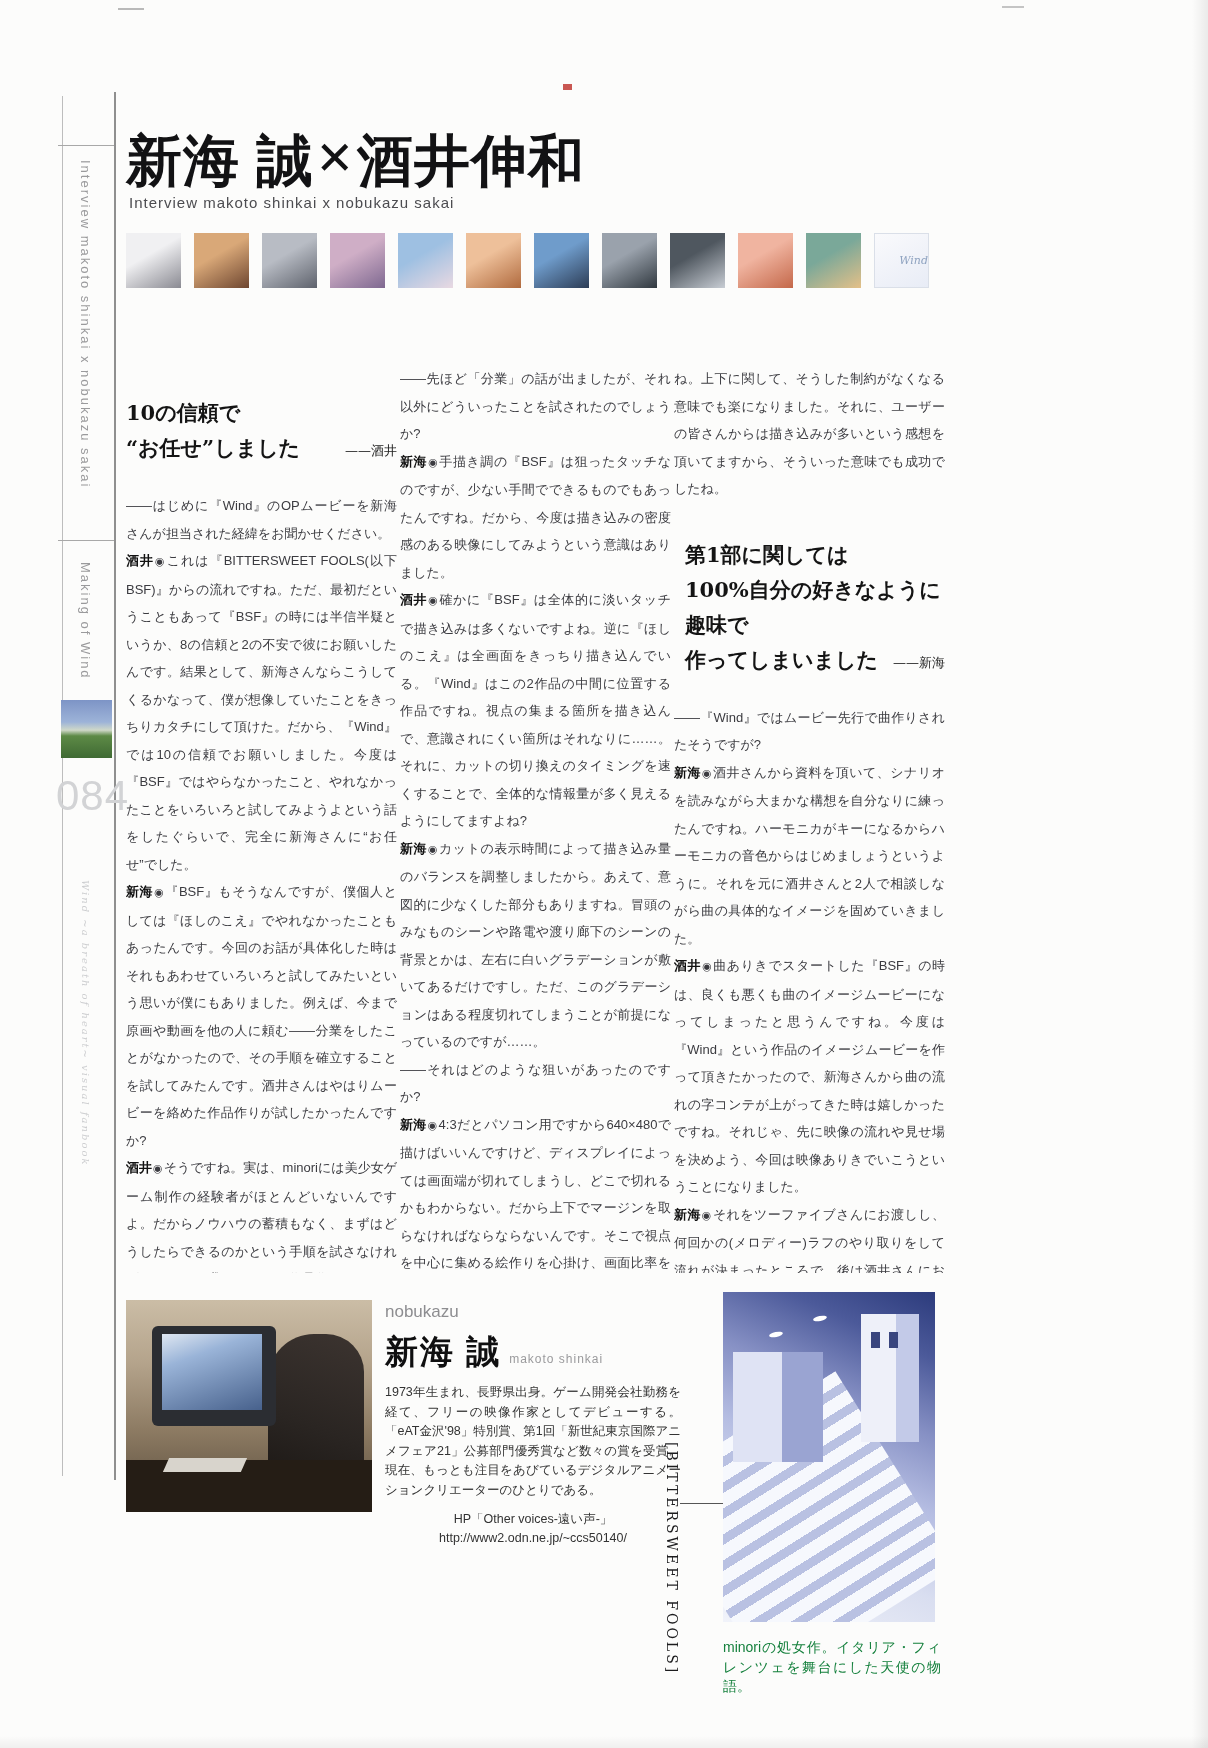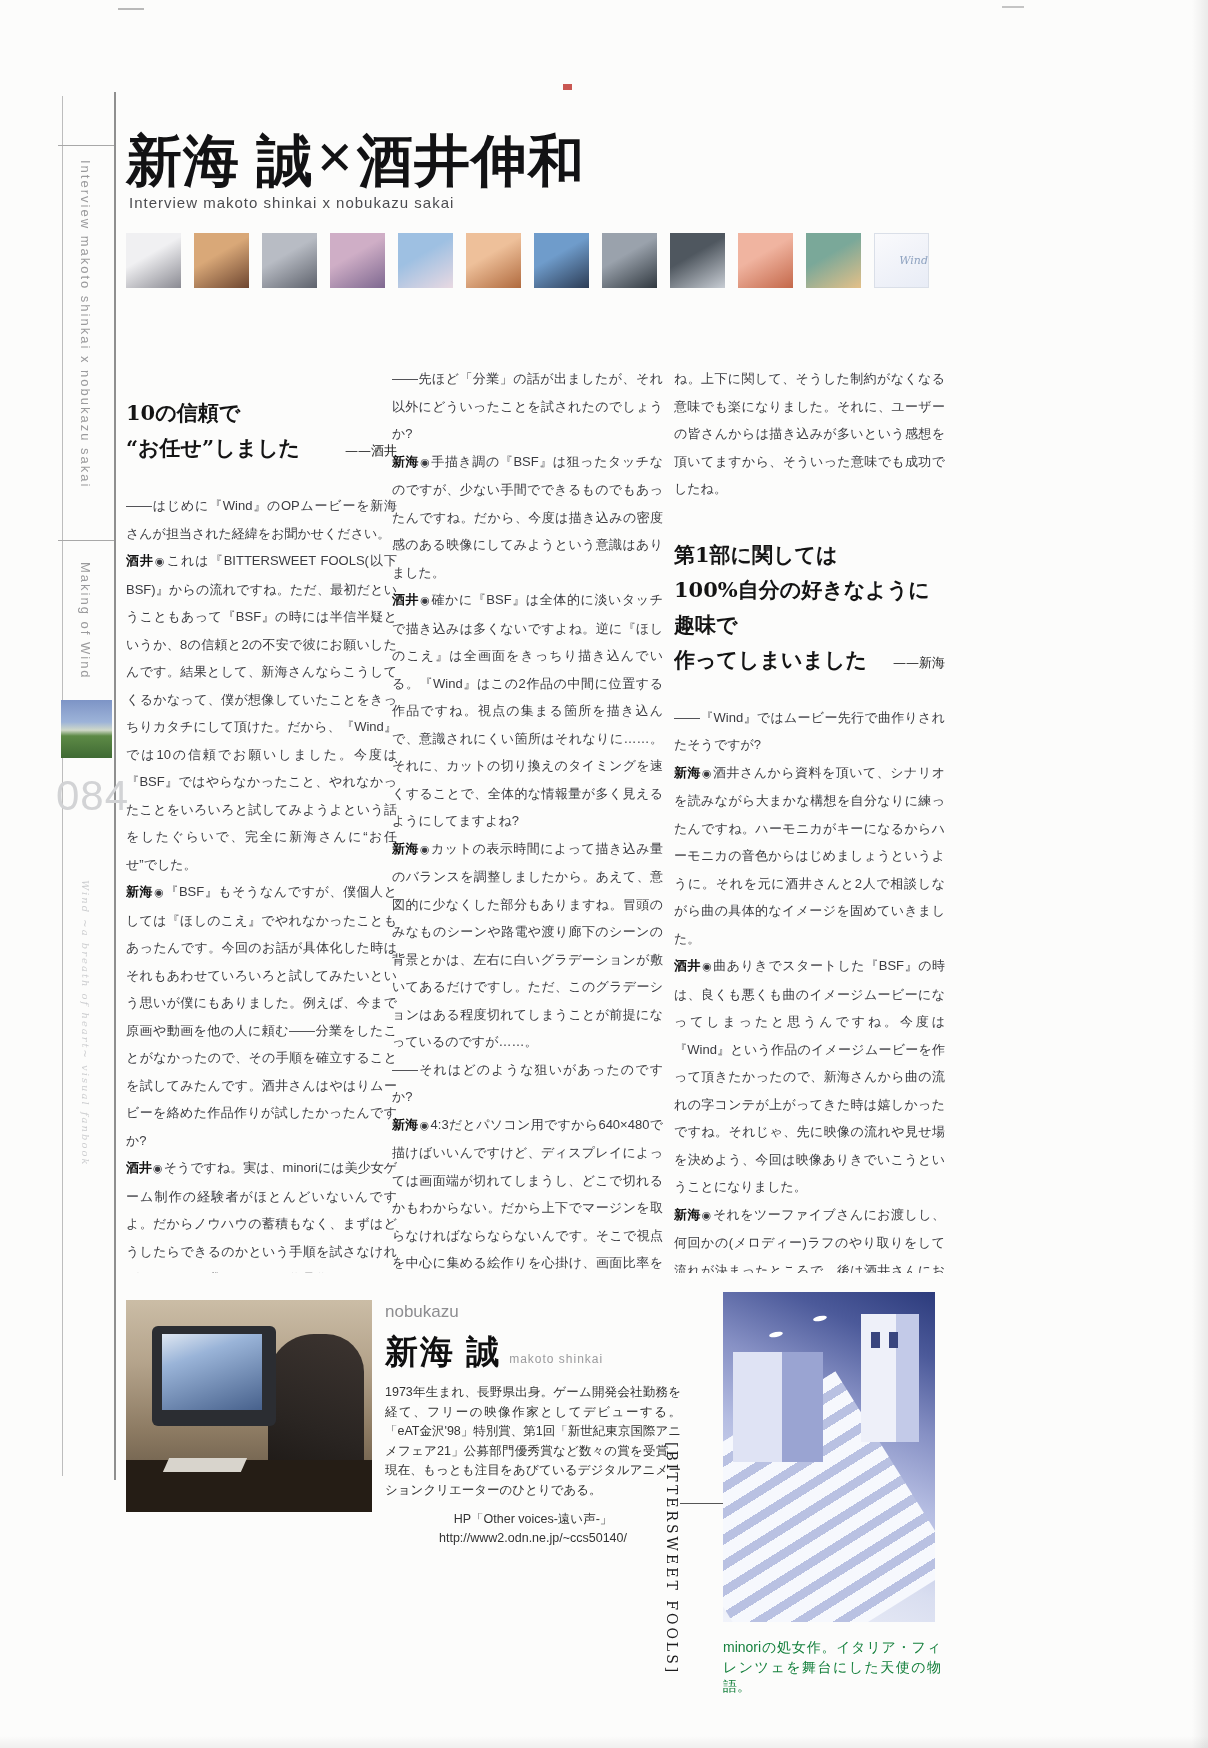--- a/index.html
+++ b/index.html
@@ -36,29 +36,29 @@
   .thumb.logo{display:flex;align-items:center;justify-content:flex-end;border:1px solid #dadfe8;box-sizing:border-box;
       font-size:11px;color:#8fa3c0;font-family:"DejaVu Serif",serif;font-style:italic;}
 
   
   .intro{left:126px;top:288px;width:830px;font-size:15px;font-weight:bold;color:#151515;line-height:23px;}
 
   
   .col{position:absolute;top:365px;width:271px;height:908px;overflow:hidden;
        color:#3b3b40;font-size:13px;line-height:27.5px;text-align:justify;}
   .col-1{left:126px;}
-  .col-2{left:392px;}
+  .col-2{left:400px;}
   .col-3{left:674px;}
   .col p{margin:0;}
   .col b{color:#111;}
   .dot{font-size:11px;padding:0 1px;}
   .col-heading{font-family:"DejaVu Serif",serif;font-size:21px;line-height:35px;
        color:#141414;font-weight:600;text-align:left;margin:6px 0 24px;}
   .col-1 .col-heading{margin-top:30px;}
-  .col-3 .col-heading{margin-top:34px;}
+  .col-3 .col-heading{margin-top:34px;margin-left:11px;}
   .attr{font-size:13px;font-weight:400;text-align:right;margin-top:-32px;color:#222;}
 
   
   .photo{left:126px;top:1300px;width:246px;height:212px;overflow:hidden;
       background:linear-gradient(180deg,#cbbda6 0%,#b4a38b 30%,#8c7a62 62%,#564a3b 100%);}
   .photo .monitor{position:absolute;left:26px;top:26px;width:124px;height:100px;background:#2b2d32;border-radius:6px;}
   .photo .screen{position:absolute;left:10px;top:8px;width:100px;height:76px;
       background:linear-gradient(160deg,#dfe7f2 0%,#9ab4d8 30%,#47618c 100%);}
   .photo .person{position:absolute;right:8px;top:34px;width:96px;height:150px;border-radius:46px 38px 0 0;
       background:linear-gradient(200deg,#3c3430 0%,#2a2522 60%,#1c1815 100%);}

